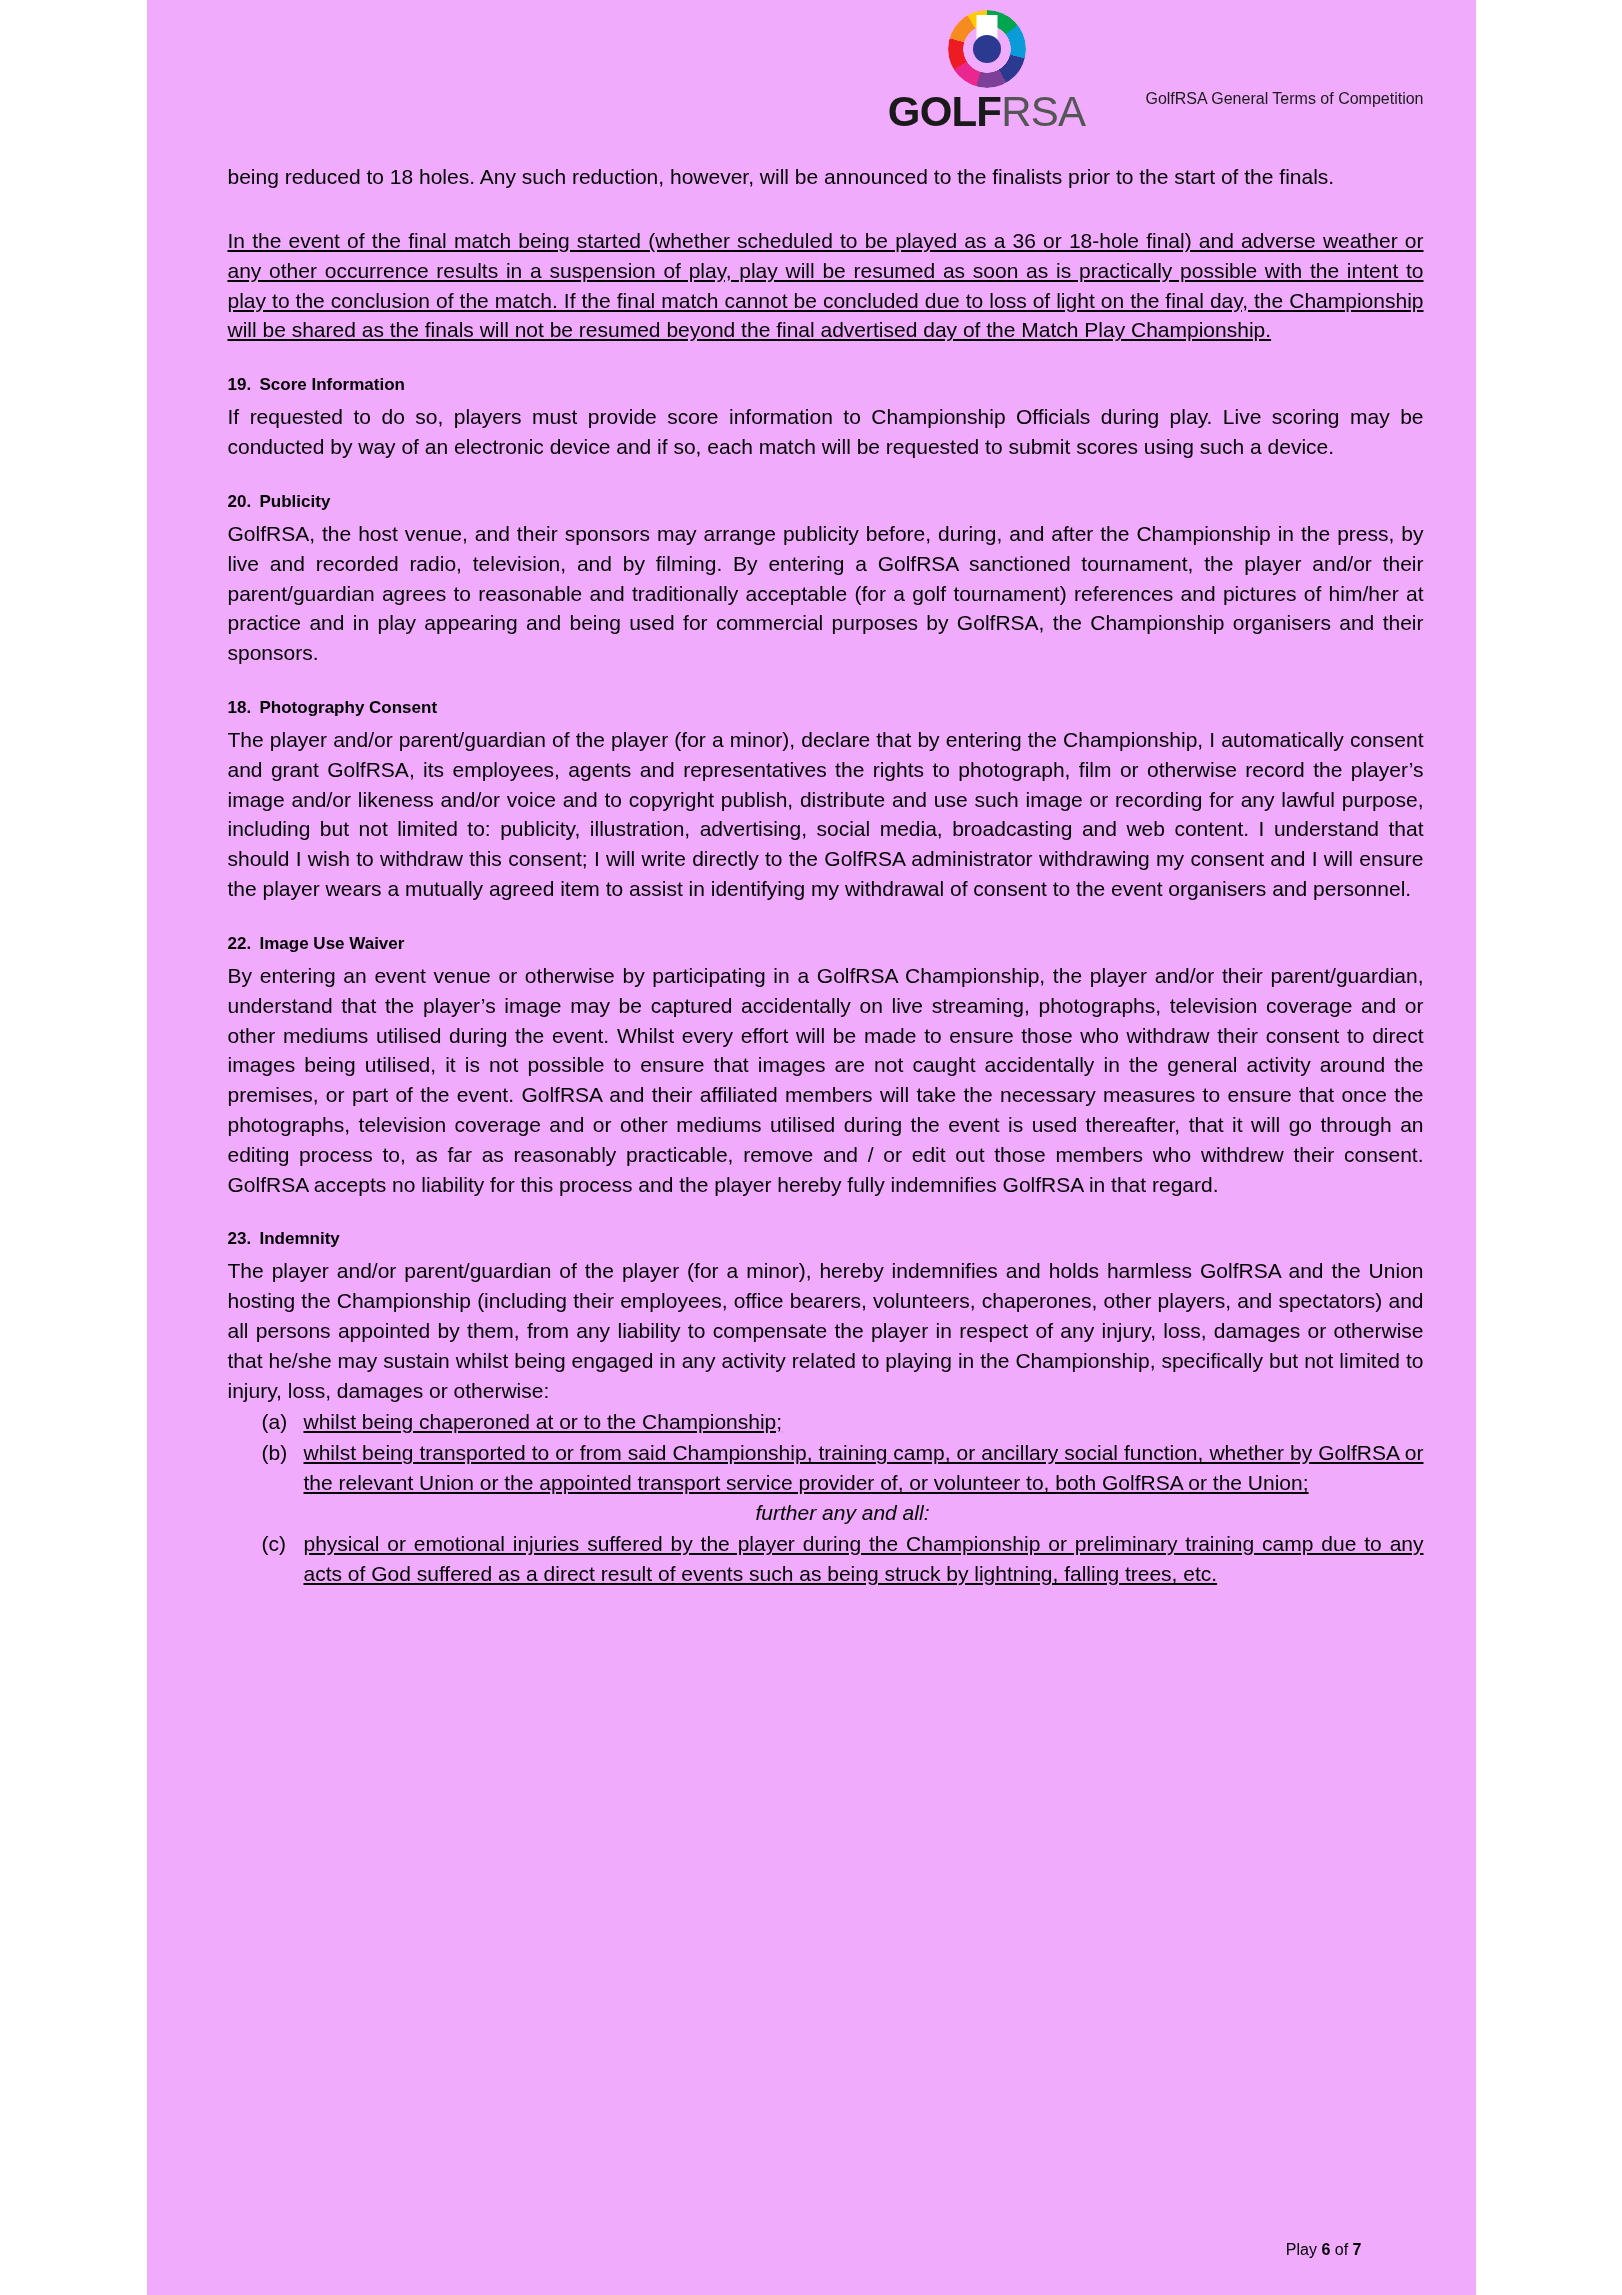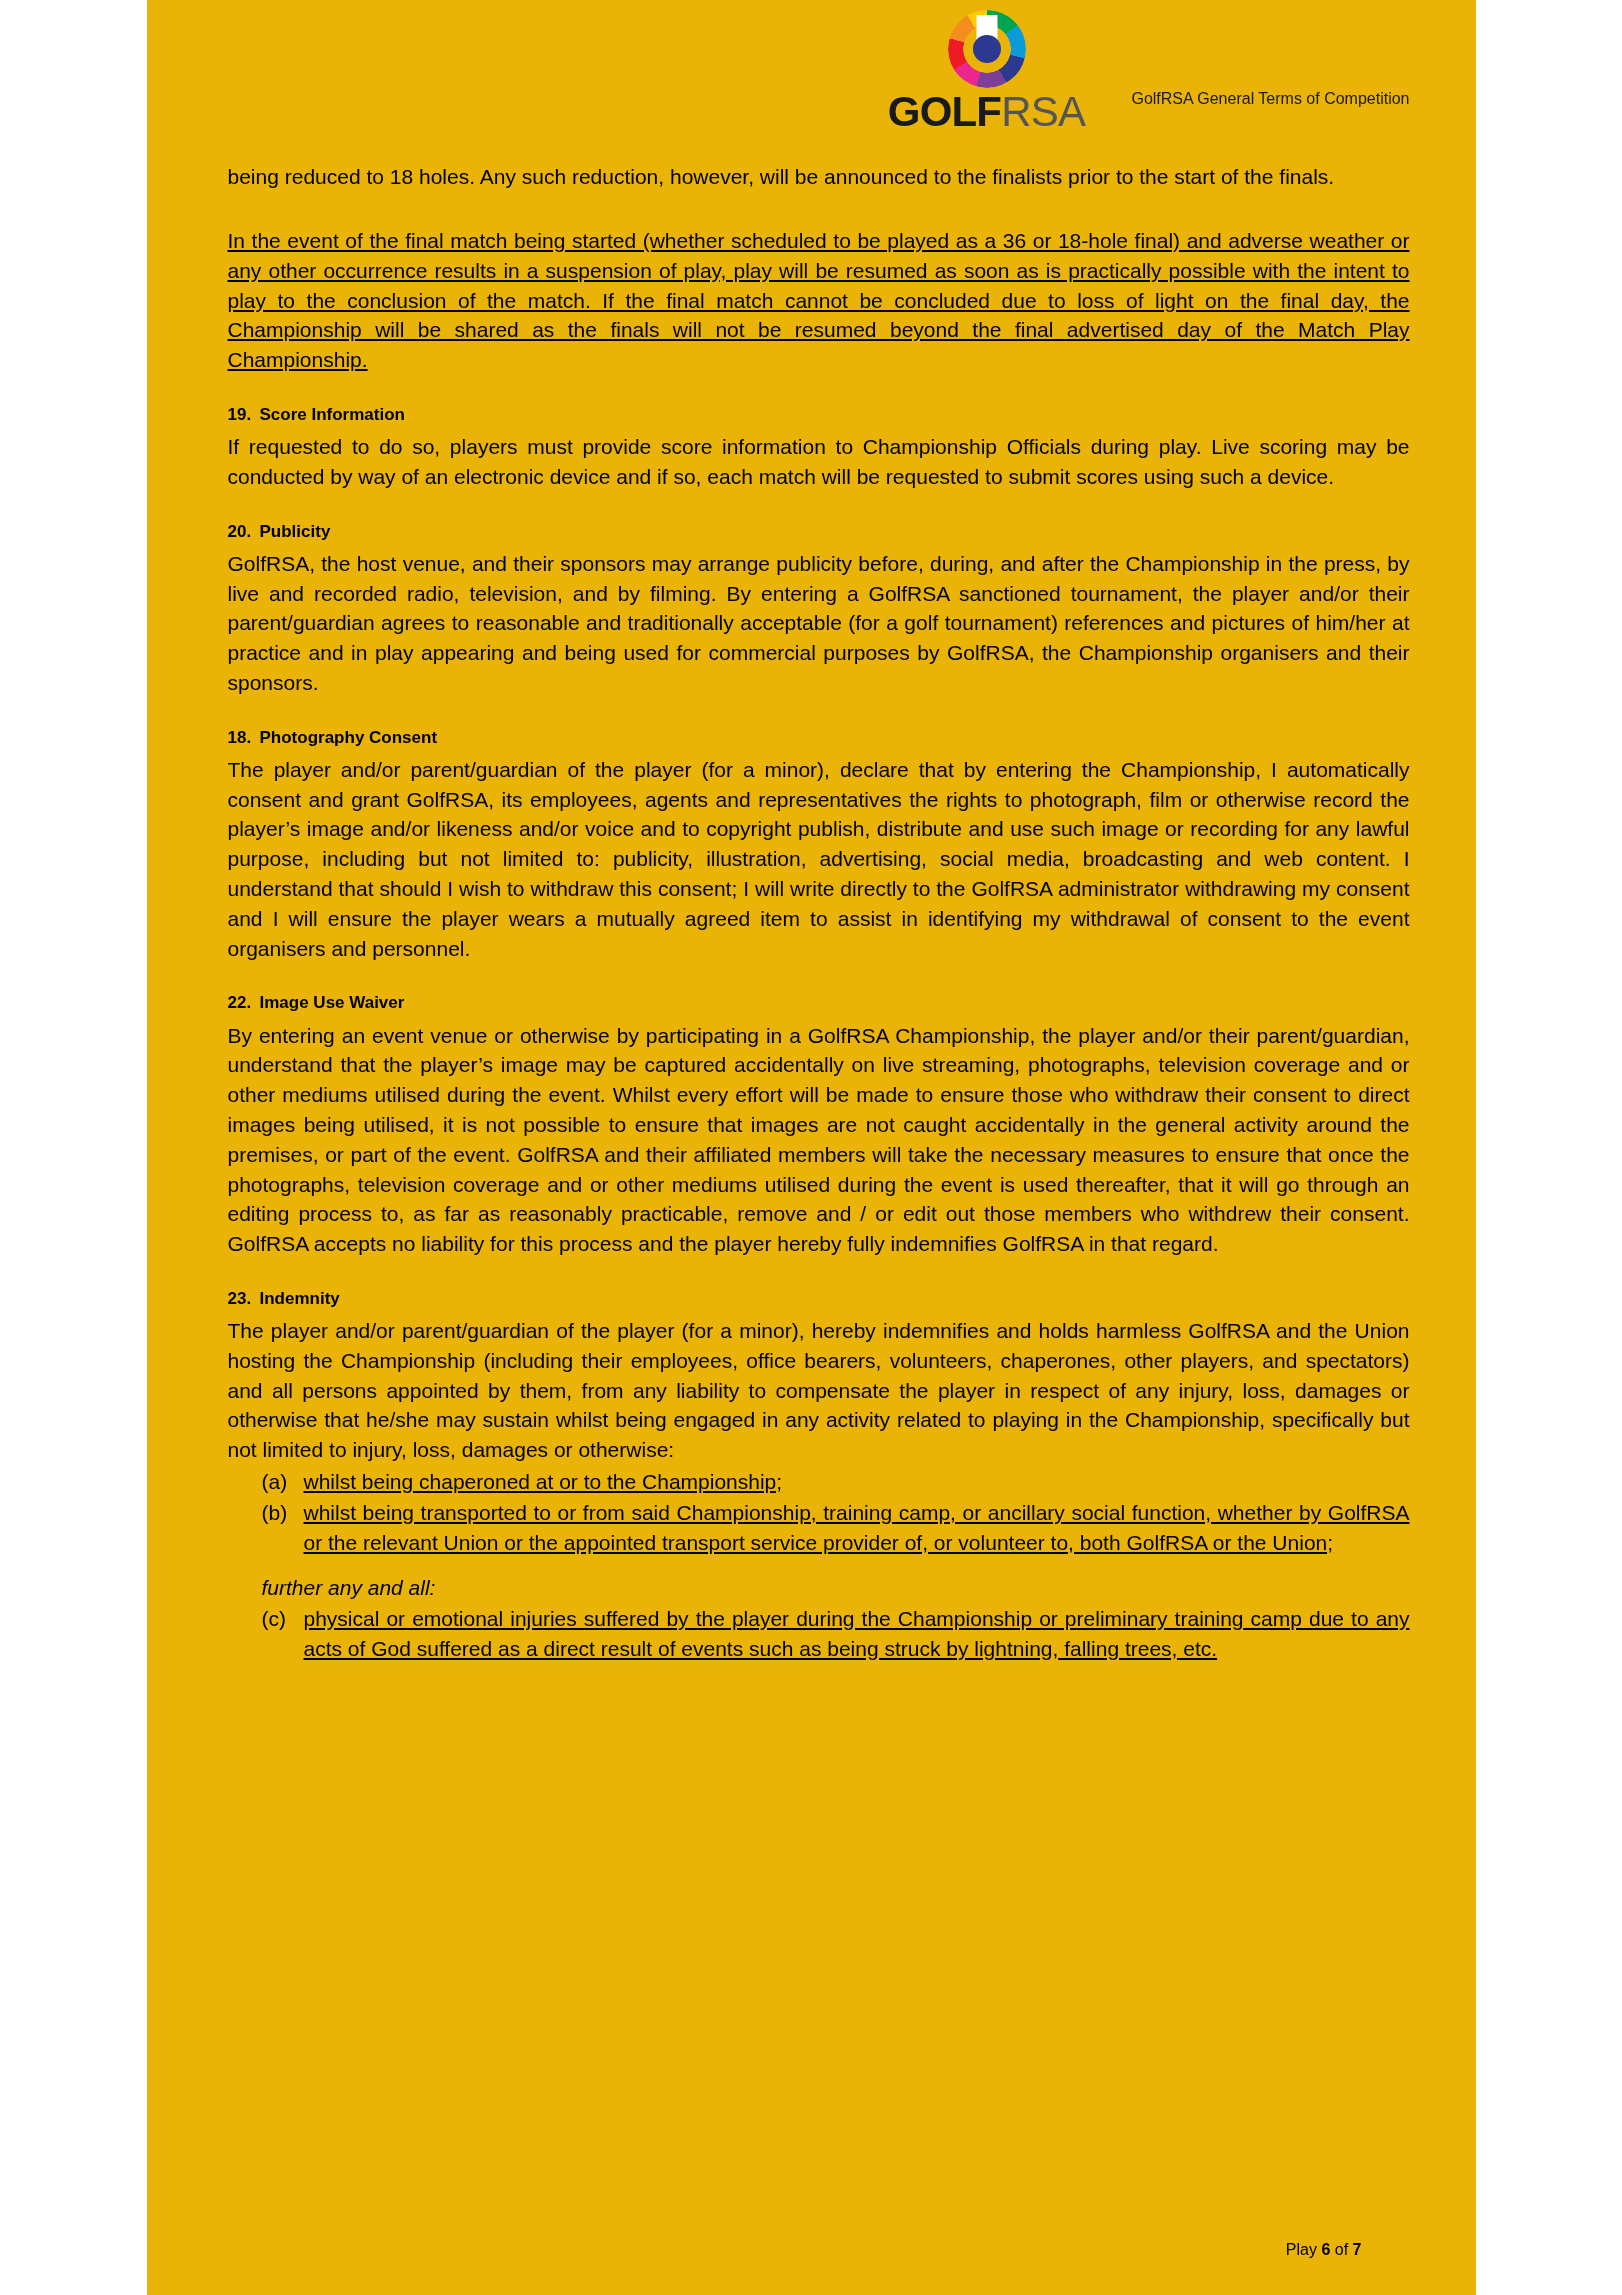--- a/index.html
+++ b/index.html
@@ -9,23 +9,23 @@
   }
   body {
     font-family: "Liberation Sans", sans-serif;
     color: #000000;
   }
   .page {
     width: 1329px;
     min-height: 2295px;
     margin: 0 auto;
     position: relative;
-    background: #eab308;
+    background: #f0abfc;
     box-sizing: border-box;
-    padding: 0 66px 0 81px;
+    padding: 0 52px 0 81px;
   }
   
   .header {
     position: relative;
     height: 159px;
   }
   .logo-wrap {
     position: absolute;
     left: 625px;
     top: 9.7px;
@@ -132,21 +132,22 @@
     flex: 0 0 42px;
   }
   .sub-list li .txt {
     flex: 1 1 auto;
     text-align: justify;
     text-decoration: underline;
   }
   .italic-line {
     font-style: italic;
     margin-left: 34px;
-    margin-top: 15px;
+    margin-top: 0;
+    text-align: center;
   }
   
   .footer {
     position: absolute;
     right: 114px;
     bottom: 36px;
     font-size: 16px;
   }
   .footer b { font-weight: bold; }
   .top-block { padding-top: 3.2px; }

